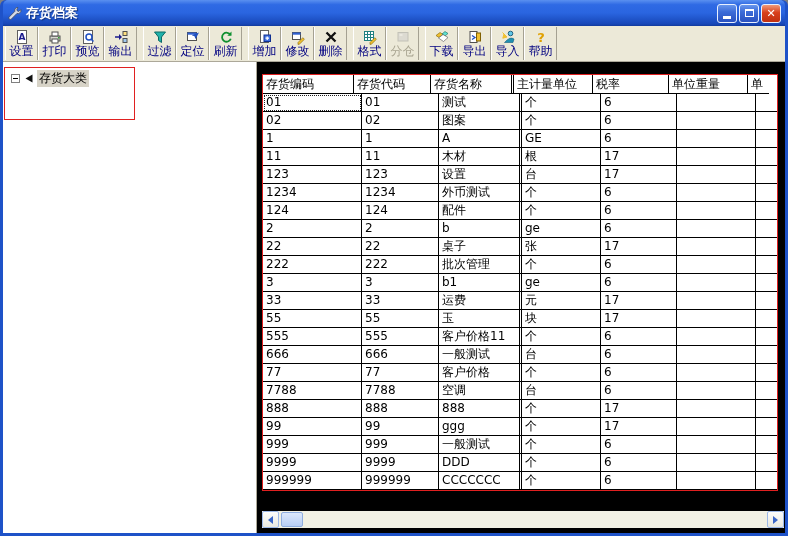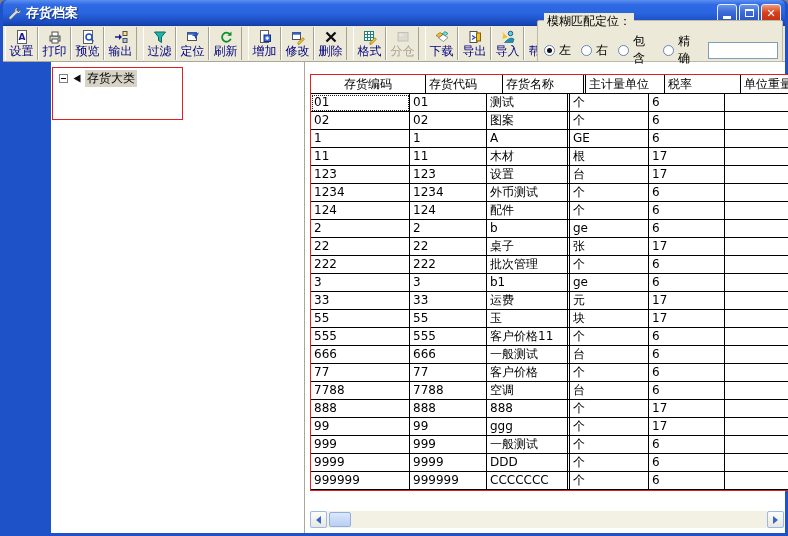--- a/index.html
+++ b/index.html
@@ -34,21 +34,21 @@
               border:1px solid #bdb9a6; border-radius:2px; z-index:5; font-size:12px; }
   .matchbox .legend { position:absolute; top:-8px; left:6px; background:#ECE9D8; padding:0 3px; }
   .radios { position:absolute; left:6px; top:12px; right:4px; display:flex; align-items:center; gap:4px; }
   .radio { width:11px; height:11px; border-radius:50%; background:#fff; border:1px solid #6a82b4;
            display:inline-flex; align-items:center; justify-content:center; flex:none; }
   .radio .dot { width:5px; height:5px; border-radius:50%; background:#101010; }
   .radio-label { margin-right:6px; }
   .match-input { width:70px; height:17px; border:1px solid #7f9db9; background:#fff; font-size:12px;
                  margin-left:auto; }
   
-  .content { display:flex; height:471px; background:#ffffff;margin-left:48px; }
+  .content { display:flex; height:471px; background:#000000; }
   .tree-panel { width:254px; background:#fff; border-right:1px solid #aca899; position:relative;
                 padding:8px 0 0 8px; font-size:12px; }
   .tree-annotation { position:absolute; left:1px; top:5px; width:131px; height:53px;
                      border:1px solid #e02020; pointer-events:none; }
   .tree-row { display:flex; align-items:center; gap:3px; height:17px; }
   .tree-row.child { margin-left:14px; margin-top:3px; }
   .connector { width:12px; height:9px; border-left:1px dotted #9a9a9a; border-bottom:1px dotted #9a9a9a;
                margin-bottom:8px; }
   .tree-label.selected { background:#d7d3c7; padding:0 2px; }
   .tree-label { padding:0 2px; }
@@ -257,57 +257,41 @@
         </div>
         <div class="tbtn">
           <span class="ticon">
             <svg width="16" height="16" viewBox="0 0 16 16">
               <text x="8" y="13" font-size="13" font-weight="bold" fill="#e0a000" text-anchor="middle">?</text>
             </svg>
           </span>
           <span>帮助</span>
         </div>
       </div>
-      <div class="matchbox">
-      <span class="legend">模糊匹配定位：</span>
-      <div class="radios">
-        <span class="radio checked">
-            <span class="dot"></span>
-          </span>
-          <span class="radio-label">左</span>
-          <span class="radio"></span>
-          <span class="radio-label">右</span>
-          <span class="radio"></span>
-          <span class="radio-label">包含</span>
-          <span class="radio"></span>
-          <span class="radio-label">精确</span>
-          <input class="match-input" value="" style="">
-      </div>
-    </div>
   </div>
 
   <div class="content">
     <div class="tree-panel">
       <div class="tree-annotation"></div>
       <div class="tree-row">
         <svg width="9" height="9">
             <rect x="0.5" y="0.5" width="8" height="8" fill="#fff" stroke="#808080"></rect>
             <line x1="2" y1="4.5" x2="7" y2="4.5" stroke="#000"></line>
           </svg>
         <svg width="11" height="11">
             <path d="M9.5 1.5 L2.5 5.5 L9.5 9.5 z" fill="#101010"></path>
           </svg>
         <span class="tree-label selected">存货大类</span>
       </div>
     </div>
 
     <div class="grid-panel">
       <div class="grid">
           <div class="grow header">
-            <div class="gcell" style="width: 115px; text-align: center;">存货编码</div>
+            <div class="gcell" style="width: 91px;">存货编码</div>
             <div class="gcell" style="width: 77px;">存货代码</div>
             <div class="gcell no-r" style="width: 80px;">存货名称</div>
             <div class="gcell dbl" style="width: 82px;">主计量单位</div>
             <div class="gcell num" style="width: 76px;">税率</div>
             <div class="gcell" style="width: 79px;">单位重量</div>
             <div class="gcell last" style="width: 21px;">单</div>
           </div>
           <div class="grow">
             <div class="gcell focus" style="width: 99px;">01</div>
             <div class="gcell" style="width: 77px;">01</div>

